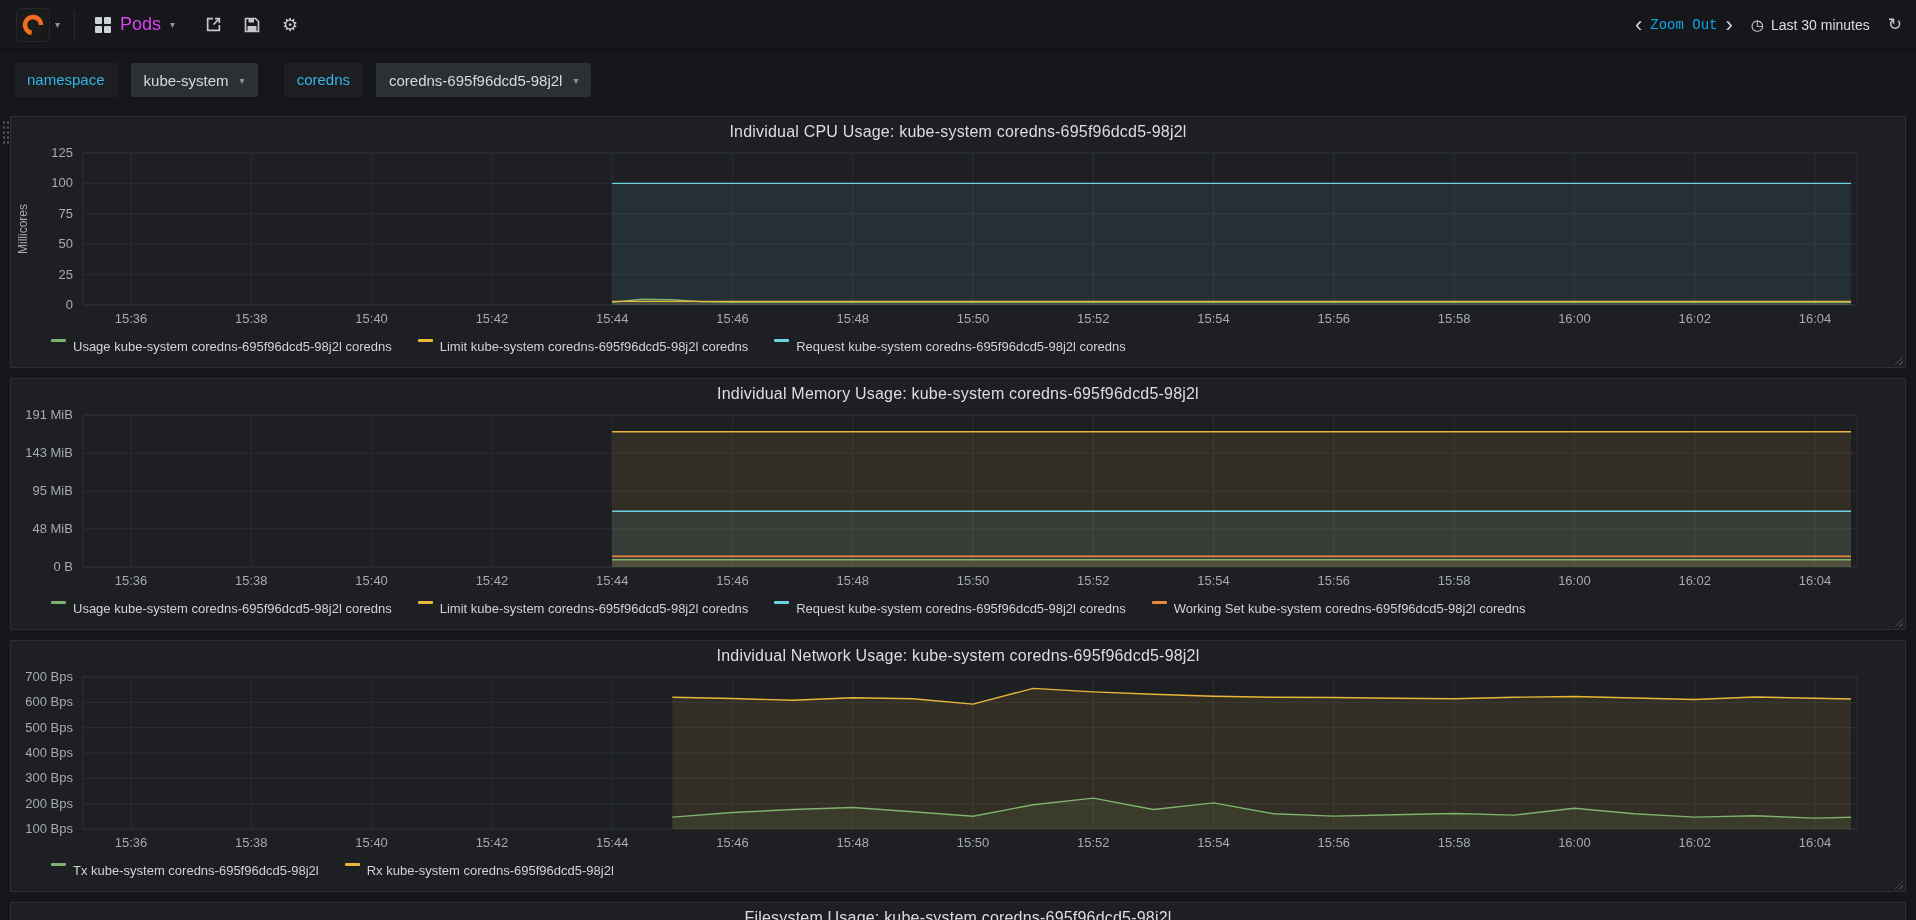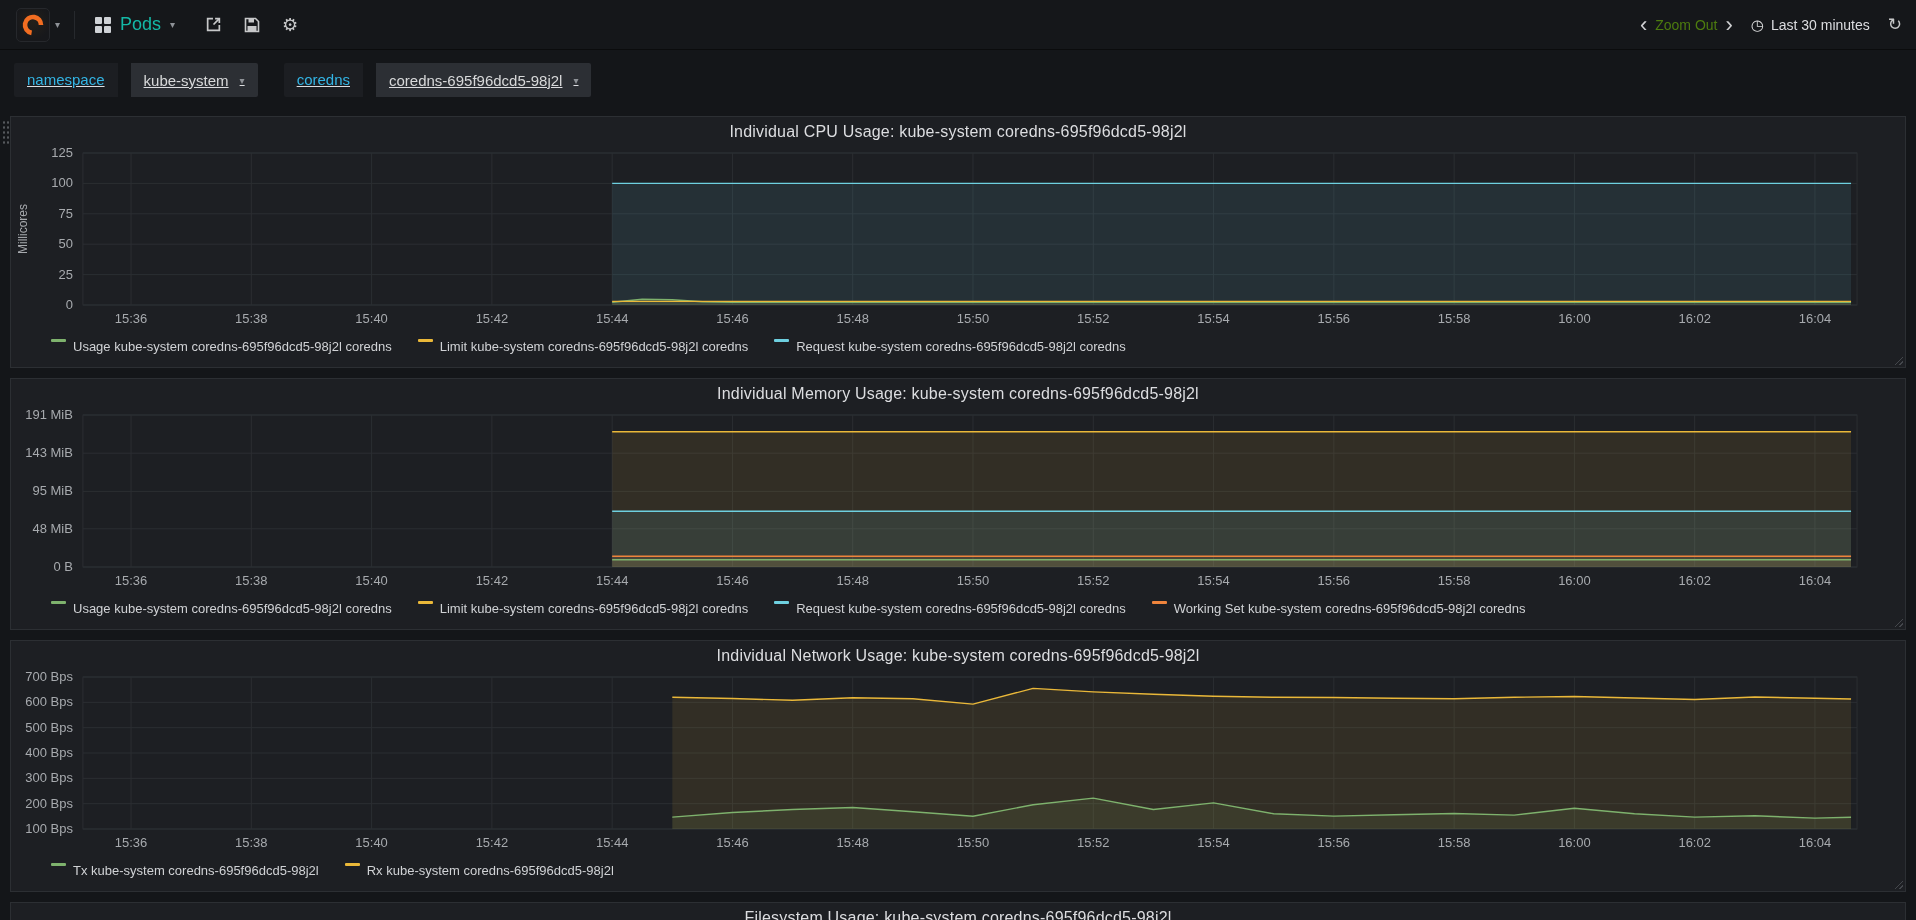--- a/index.html
+++ b/index.html
@@ -20,31 +20,31 @@
   .logo-tile {
     width:34px; height:34px; border-radius:5px; display:flex; align-items:center; justify-content:center;
     background:radial-gradient(circle at 50% 40%, #23201a 0%, #17181b 70%);
     border:1px solid #26282c;
   }
   .caret { font-size:10px; color:#8e9297; }
   .nav-divider { width:1px; height:28px; background:#26292d; margin:0 12px; }
   .dash-nav { display:flex; align-items:center; gap:9px; cursor:pointer; padding:6px 8px; }
   .grid-icon { display:inline-grid; grid-template-columns:7px 7px; grid-gap:2px; }
   .grid-icon i { width:7px; height:7px; background:#cfd2d6; border-radius:1px; display:block; }
-  .dash-title { font-size:18px; color:#14b8a6; }
+  .dash-title { font-size:18px; color:#d946ef; }
   .nav-icon { margin-left:22px; cursor:pointer; display:flex; align-items:center; color:#c7c8c9; }
   .gear { font-size:18px; line-height:16px; }
   .nav-chev { font-size:22px; color:#cfd0d2; cursor:pointer; padding:0 4px; line-height:20px; }
-  .nav-text { font-size:14px; color:#4d7c0f; cursor:pointer; padding:0 4px; }
+  .nav-text { font-size:14px; color:#0ea5e9; cursor:pointer; padding:0 4px;font-family:Liberation Mono, monospace; }
   .time-picker { display:flex; align-items:center; gap:7px; margin:0 18px 0 14px; cursor:pointer; font-size:14px; }
   .clock { font-size:15px; color:#d8d9da; }
   .refresh { font-size:17px; color:#c7c8c9; cursor:pointer; }
   
   .submenu { display:flex; gap:26px; padding:13px 14px 13px 14px; }
-  .var-group { display:flex;text-decoration:underline; }
+  .var-group { display:flex; }
   .var-label {
     background:#1c1e22; color:var(--accent,#33b5e5); padding:0 13px; height:34px; line-height:34px;
     font-size:15px; border-radius:2px 0 0 2px; cursor:default;
   }
   .var-value {
     background:#2c2f34; color:#d8d9da; padding:0 13px; height:34px;
     font-size:15px; display:flex; align-items:center; gap:11px; cursor:pointer;
     border-radius:0 2px 2px 0; margin-left:13px;
   }
   

